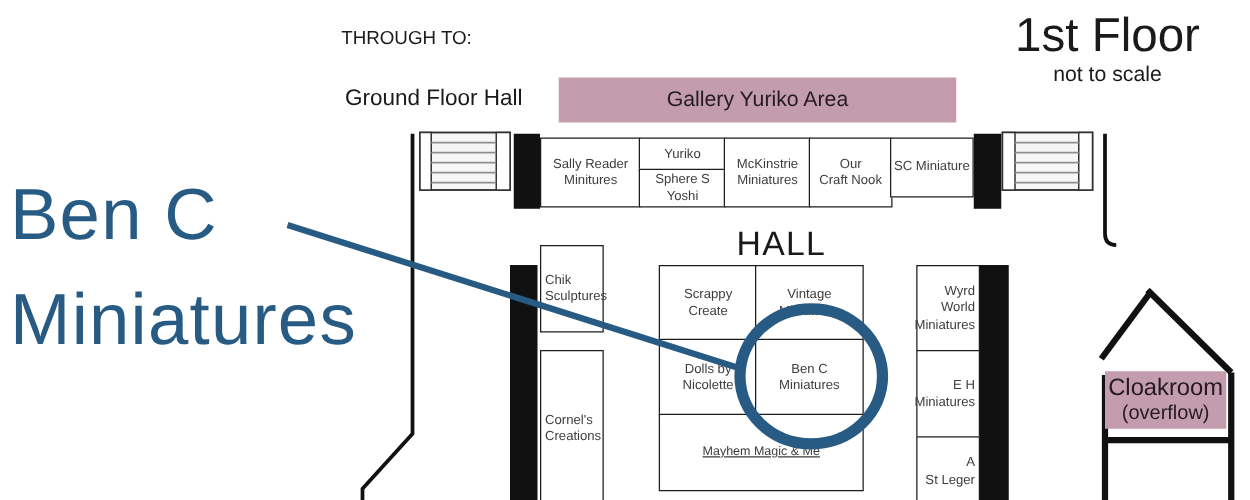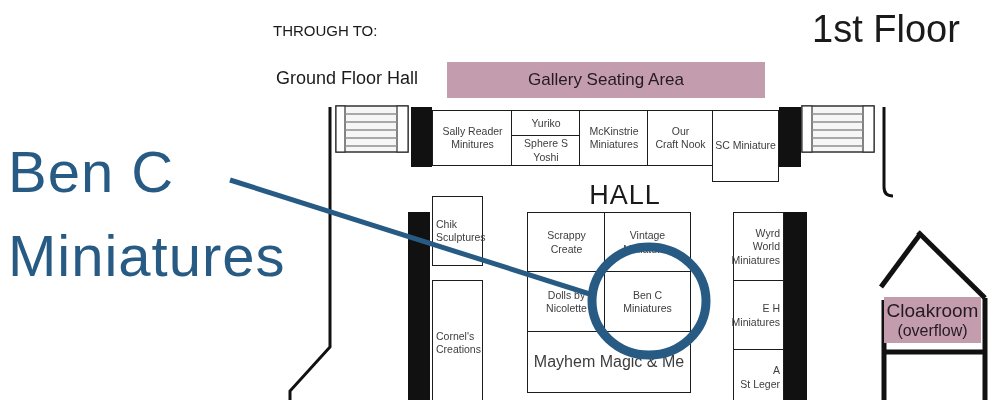--- a/index.html
+++ b/index.html
@@ -77,50 +77,51 @@
       <polyline points="918,232 985,298"></polyline>
       <line x1="884" y1="300" x2="884" y2="402"></line>
       <line x1="985" y1="298" x2="985" y2="402"></line>
       <line x1="882" y1="352" x2="985" y2="352"></line>
     </g>
   </svg>
 
   <div class="txt" style="left:273px;top:22px;font-size:15px;">THROUGH TO:</div>
   <div class="txt" style="left:276px;top:68px;font-size:18px;">Ground Floor Hall</div>
   <div class="txt" style="left:800px;top:8px;width:172px;text-align:center;font-size:38px;">1st Floor</div>
+  <div class="txt" style="left:800px;top:50px;width:172px;text-align:center;font-size:17px;">not to scale</div>
 
-  <div class="pinkbox" style="left:447px;top:62px;width:318px;height:36px;background:#c39dad;font-size:17px;">Gallery Seating Area</div>
+  <div class="pinkbox" style="left:447px;top:62px;width:318px;height:36px;background:#c39dad;font-size:17px;">Gallery Yuriko Area</div>
 
   <div class="txt" style="left:560px;top:180px;width:130px;text-align:center;font-size:27px;letter-spacing:1px;">HALL</div>
 
   <div class="booth" style="left:432px;top:110px;width:81px;height:56px;">Sally Reader
 Minitures</div>
   <div class="booth" style="left:511px;top:110px;width:70px;height:27px;">Yuriko</div>
   <div class="booth" style="left:511px;top:135px;width:70px;height:31px;">Sphere S
 Yoshi</div>
   <div class="booth" style="left:579px;top:110px;width:70px;height:56px;">McKinstrie
 Miniatures</div>
   <div class="booth" style="left:647px;top:110px;width:67px;height:56px;">Our
 Craft Nook</div>
-  <div class="booth" style="left:712px;top:110px;width:67px;height:72px;">SC Miniature</div>
+  <div class="booth" style="left:712px;top:110px;width:67px;height:48px;">SC Miniature</div>
 
   <div class="booth align-left" style="left:432px;top:196px;width:51px;height:70px;">Chik
 Sculptures</div>
   <div class="booth align-left" style="left:432px;top:280px;width:51px;height:126px;">Cornel's
 Creations</div>
 
   <div class="booth" style="left:527px;top:212px;width:79px;height:61px;">Scrappy
 Create</div>
   <div class="booth" style="left:604px;top:212px;width:87px;height:61px;">Vintage
 Miniatures</div>
   <div class="booth" style="left:527px;top:271px;width:79px;height:62px;">Dolls by
 Nicolette</div>
   <div class="booth" style="left:604px;top:271px;width:87px;height:62px;">Ben C
 Miniatures</div>
-  <div class="booth" style="left:527px;top:331px;width:164px;height:62px;font-size:16px;">Mayhem Magic &amp; Me</div>
+  <div class="booth" style="left:527px;top:331px;width:164px;height:62px;font-size:10px;text-decoration:underline;">Mayhem Magic &amp; Me</div>
 
   <div class="booth align-right" style="left:733px;top:212px;width:51px;height:70px;">Wyrd
 World
 Miniatures</div>
   <div class="booth align-right" style="left:733px;top:280px;width:51px;height:71px;">E H
 Miniatures</div>
   <div class="booth align-right" style="left:733px;top:349px;width:51px;height:57px;">A
 St Leger</div>
 
   <div class="pinkbox" style="left:884px;top:297px;width:97px;height:46px;background:#c39dad;">

